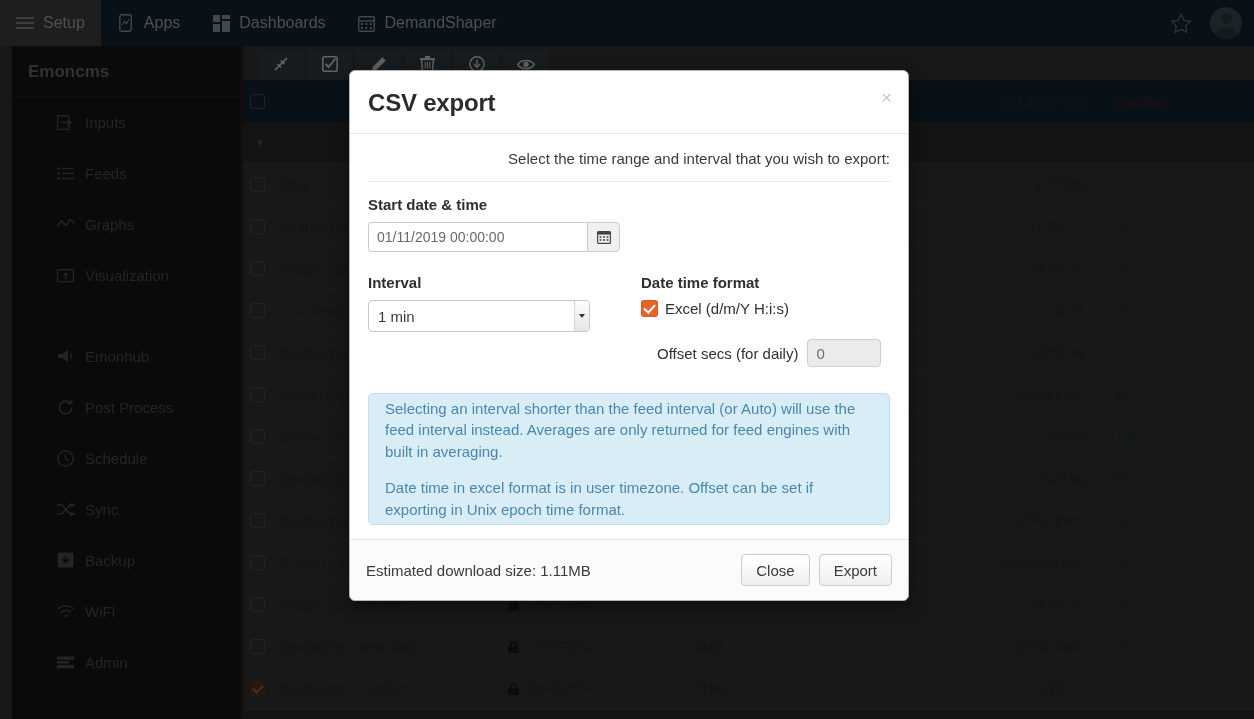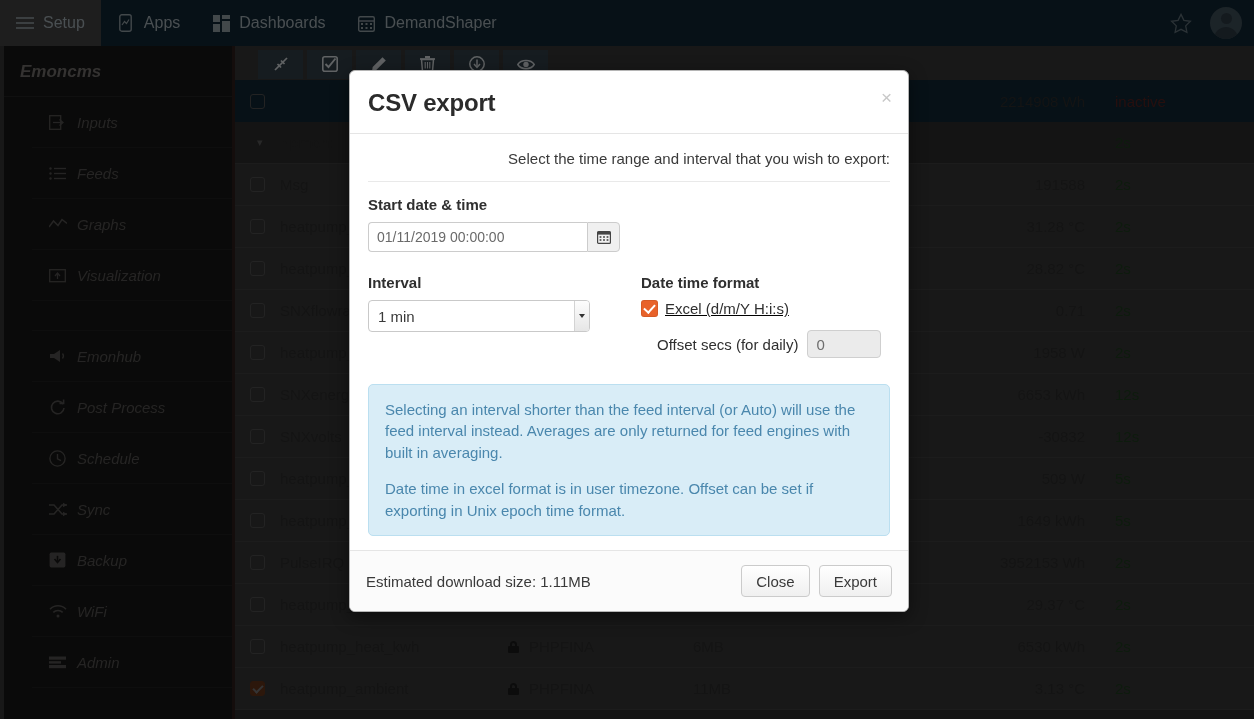--- a/index.html
+++ b/index.html
@@ -32,25 +32,24 @@
   .star-btn { width: 30px; height: 30px; display:flex; align-items:center; justify-content:center; cursor:pointer; }
   .avatar {
     width: 32px; height: 32px; border-radius: 50%;
     background: #3c4b54; overflow:hidden; position: relative; cursor: pointer;
   }
   .avatar .head { position:absolute; width:11px;height:11px;border-radius:50%;background:#2a3740;left:10.5px;top:6px; }
   .avatar .body { position:absolute; width:24px;height:14px;border-radius:12px 12px 0 0;background:#2a3740;left:4px;top:20px; }
 
   
   .sidebar {
-    position: absolute; top: 46px; left: 4px; width: 231px; height: 673px;
+    position: absolute; top: 46px; left: 12px; width: 231px; height: 673px;
     background: #151515;
     border-right: 3px solid #2b1c19;
     z-index: 30;
-    font-style: italic;
   }
   .side-brand {
     color: #6d6a67; font-size: 17px; font-weight: bold;
     padding: 16px 0 14px 16px;
     border-bottom: 1px solid #222;
   }
   .side-item {
     display: flex; align-items: center; gap: 10px;
     height: 51px; padding-left: 16px;
     color: #4f4d4b; font-size: 15px;
@@ -158,21 +157,21 @@
     -webkit-appearance: none; appearance: none; outline: none; cursor: pointer;
   }
   .sel-btn {
     position: absolute; right: 1px; top: 1px; width: 15px; height: 30px;
     background: linear-gradient(#fdfdfd,#e6e6e6);
     border-left: 1px solid #d3d3d3; border-radius: 0 3px 3px 0;
     display:flex; align-items:center; justify-content:center; pointer-events: none;
   }
   .sel-btn i { display:block; width:0;height:0;border-left:3.5px solid transparent;border-right:3.5px solid transparent;border-top:4px solid #333; }
 
-  .chk-row { display:flex; align-items:center; gap: 7px; margin-bottom: 13px; text-decoration: underline; }
+  .chk-row { display:flex; align-items:center; gap: 7px; margin-bottom: 22px; }
   .obox {
     width: 17px; height: 17px; border-radius: 3px; background: #e8622a;
     position: relative; cursor: pointer; flex: none;
     box-shadow: inset 0 0 0 1px rgba(0,0,0,0.08);
   }
   .obox::after {
     content: ""; position: absolute; left: 5px; top: 2px;
     width: 5px; height: 9px; border: solid #ffffff;
     border-width: 0 2px 2px 0; transform: rotate(42deg);
   }
@@ -180,21 +179,21 @@
   .offset-row { display: flex; align-items: center; gap: 9px; margin-left: 16px; }
   .offset-lbl { font-size: 15px; color: #2f2f2f; }
   .offset-input {
     width: 74px; height: 28px; border: 1px solid #cfcfcf; border-radius: 4px;
     background: #ebebeb; color: #6d6d6d; font-size: 15px; padding: 0 8px;
     font-family: "Liberation Sans", sans-serif; outline: none;
   }
 
   .alert {
     margin-top: 26px; background: #d9edf7; border: 1px solid #bbdff0;
-    border-radius: 5px; padding: 14px 16px;
+    border-radius: 5px; padding: 4px 16px;
   }
   .alert p { color: #4a87ad; font-size: 15px; line-height: 1.43; }
   .alert p + p { margin-top: 15px; }
 
   .modal-foot {
     border-top: 1px solid #e5e5e5; background: #fbfbfb;
     padding: 14px 16px; display: flex; align-items: center;
     border-radius: 0 0 5px 5px;
   }
   .est { font-size: 15px; color: #3a3a3a; }

